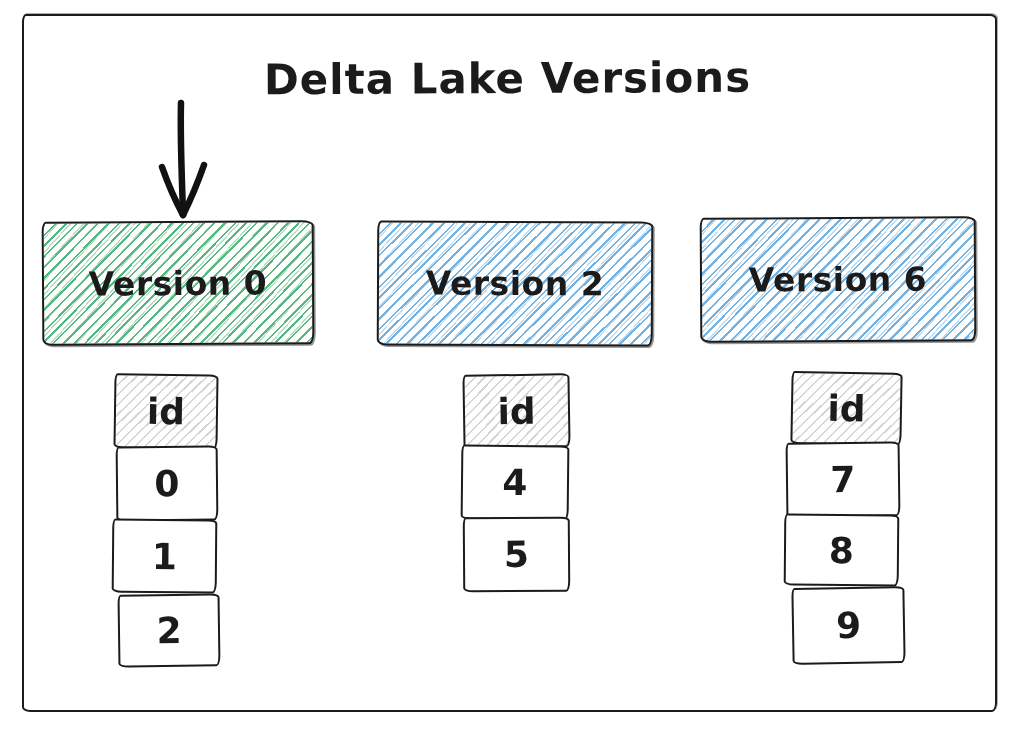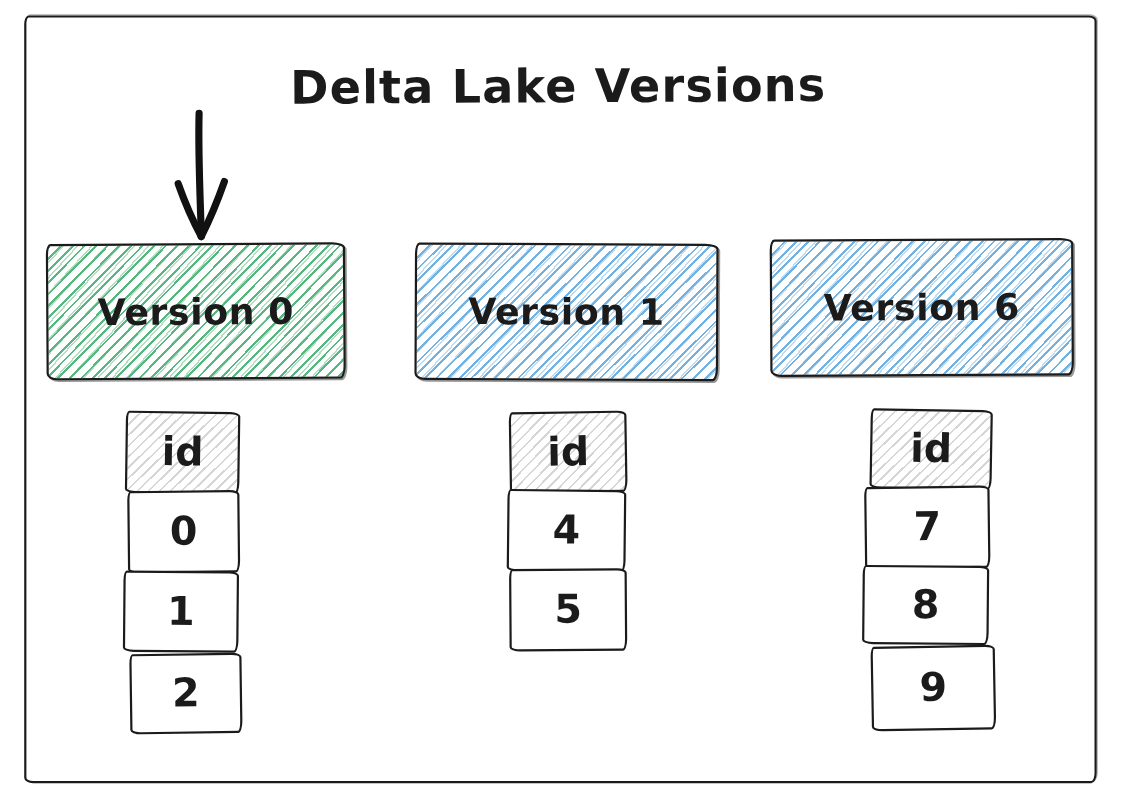--- a/index.html
+++ b/index.html
@@ -97,21 +97,21 @@
 
   <div class="vbox hatch-green b-v0">
     <span class="vlabel">Version 0</span>
   </div>
   <div class="cell hatch-gray c-v0-id">id</div>
   <div class="cell c-v0-r0">0</div>
   <div class="cell c-v0-r1">1</div>
   <div class="cell c-v0-r2">2</div>
 
   <div class="vbox hatch-blue b-v1">
-    <span class="vlabel">Version 1</span>
+    <span class="vlabel">Version 2</span>
   </div>
   <div class="cell hatch-gray c-v1-id">id</div>
   <div class="cell c-v1-r0">4</div>
   <div class="cell c-v1-r1">5</div>
 
   <div class="vbox hatch-blue b-v2">
     <span class="vlabel">Version 6</span>
   </div>
   <div class="cell hatch-gray c-v2-id">id</div>
   <div class="cell c-v2-r0">7</div>

